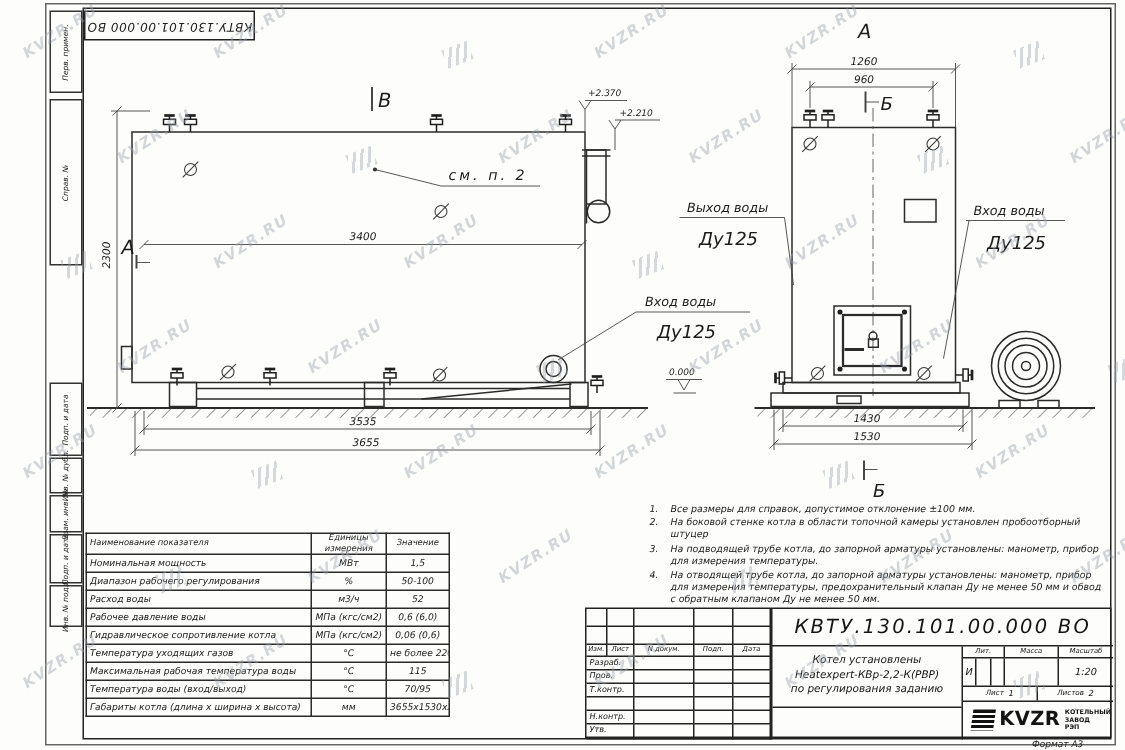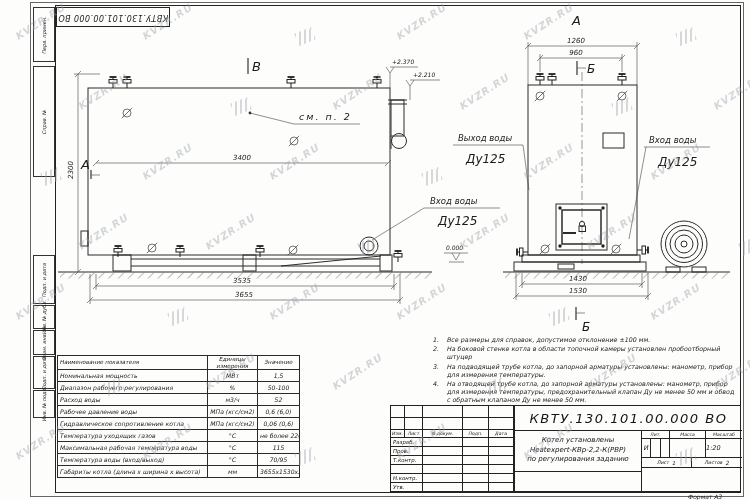--- a/index.html
+++ b/index.html
@@ -51,21 +51,21 @@
   .tb-right{position:absolute;left:250px;top:25px;width:101px;height:62px;border-left:1px solid #222}
   .rhead{display:flex;height:8px;border-bottom:1px solid #222}
   .rhead div{font:italic 4.6px/7px "DejaVu Sans",sans-serif;text-align:center;border-right:1px solid #222}
   .rhead div:last-child{border-right:none}
   .rh1{width:28px}.rh2{width:36px}.rh3{flex:1}
   .rvals{display:flex;height:19px;border-bottom:1px solid #222}
   .rlit{width:28px;display:flex}
   .rlit div{flex:1;border-right:1px solid #222;font:italic 6.5px/18px "DejaVu Sans",sans-serif;text-align:center}
   .rmass{width:36px;border-right:1px solid #222}
   .rlit div:last-child{border-right:1px solid #222}
-  .rscale{flex:1;font:italic 6.5px/18px "DejaVu Sans",sans-serif;text-align:left}
+  .rscale{flex:1;font:italic 6.5px/18px "DejaVu Sans",sans-serif;text-align:center}
   .rsheet{display:flex;height:10px;border-bottom:1px solid #222}
   .rsheet>div{display:flex;align-items:center;justify-content:center;gap:3px}
   .rs1{width:50px;border-right:1px solid #222}
   .rs2{flex:1}
   .rsl{font:italic 4.8px "DejaVu Sans",sans-serif}
   .rsv{font:italic 5.6px "DejaVu Sans",sans-serif}
   .rlogo{height:23px;display:flex;align-items:center;justify-content:center;gap:3px}
   .licon{width:15px;height:14px;background:repeating-linear-gradient(180deg,#111 0 2.4px,#fdfdfb 2.4px 3.4px);transform:skewX(-8deg)}
   .ltxt{font:bold 13px "DejaVu Sans",sans-serif;letter-spacing:.3px}
   .lsub{font:bold 4.2px/1.2 "DejaVu Sans",sans-serif;width:26px;text-align:left}
@@ -458,20 +458,25 @@
       </div>
       <div class="rsheet">
         <div class="rs1">
           <span class="rsl">Лист</span>
           <span class="rsv">1</span>
         </div>
         <div class="rs2">
           <span class="rsl">Листов</span>
           <span class="rsv">2</span>
         </div>
+      </div>
+      <div class="rlogo">
+        <span class="licon"></span>
+        <span class="ltxt">KVZR</span>
+        <span class="lsub">КОТЕЛЬНЫЙ ЗАВОД РЭП</span>
       </div>
     </div>
   </div>
 
   <div class="fmt">Формат А3</div>
 
   <div class="wmlayer">
       <span class="wm" style="left: 12px; top: 16px;">KVZR.RU</span>
       <span class="wm" style="left: 139px; top: 16px;">KVZR.RU</span>
       <span class="wml" style="left: 296px; top: 30px;"></span>

